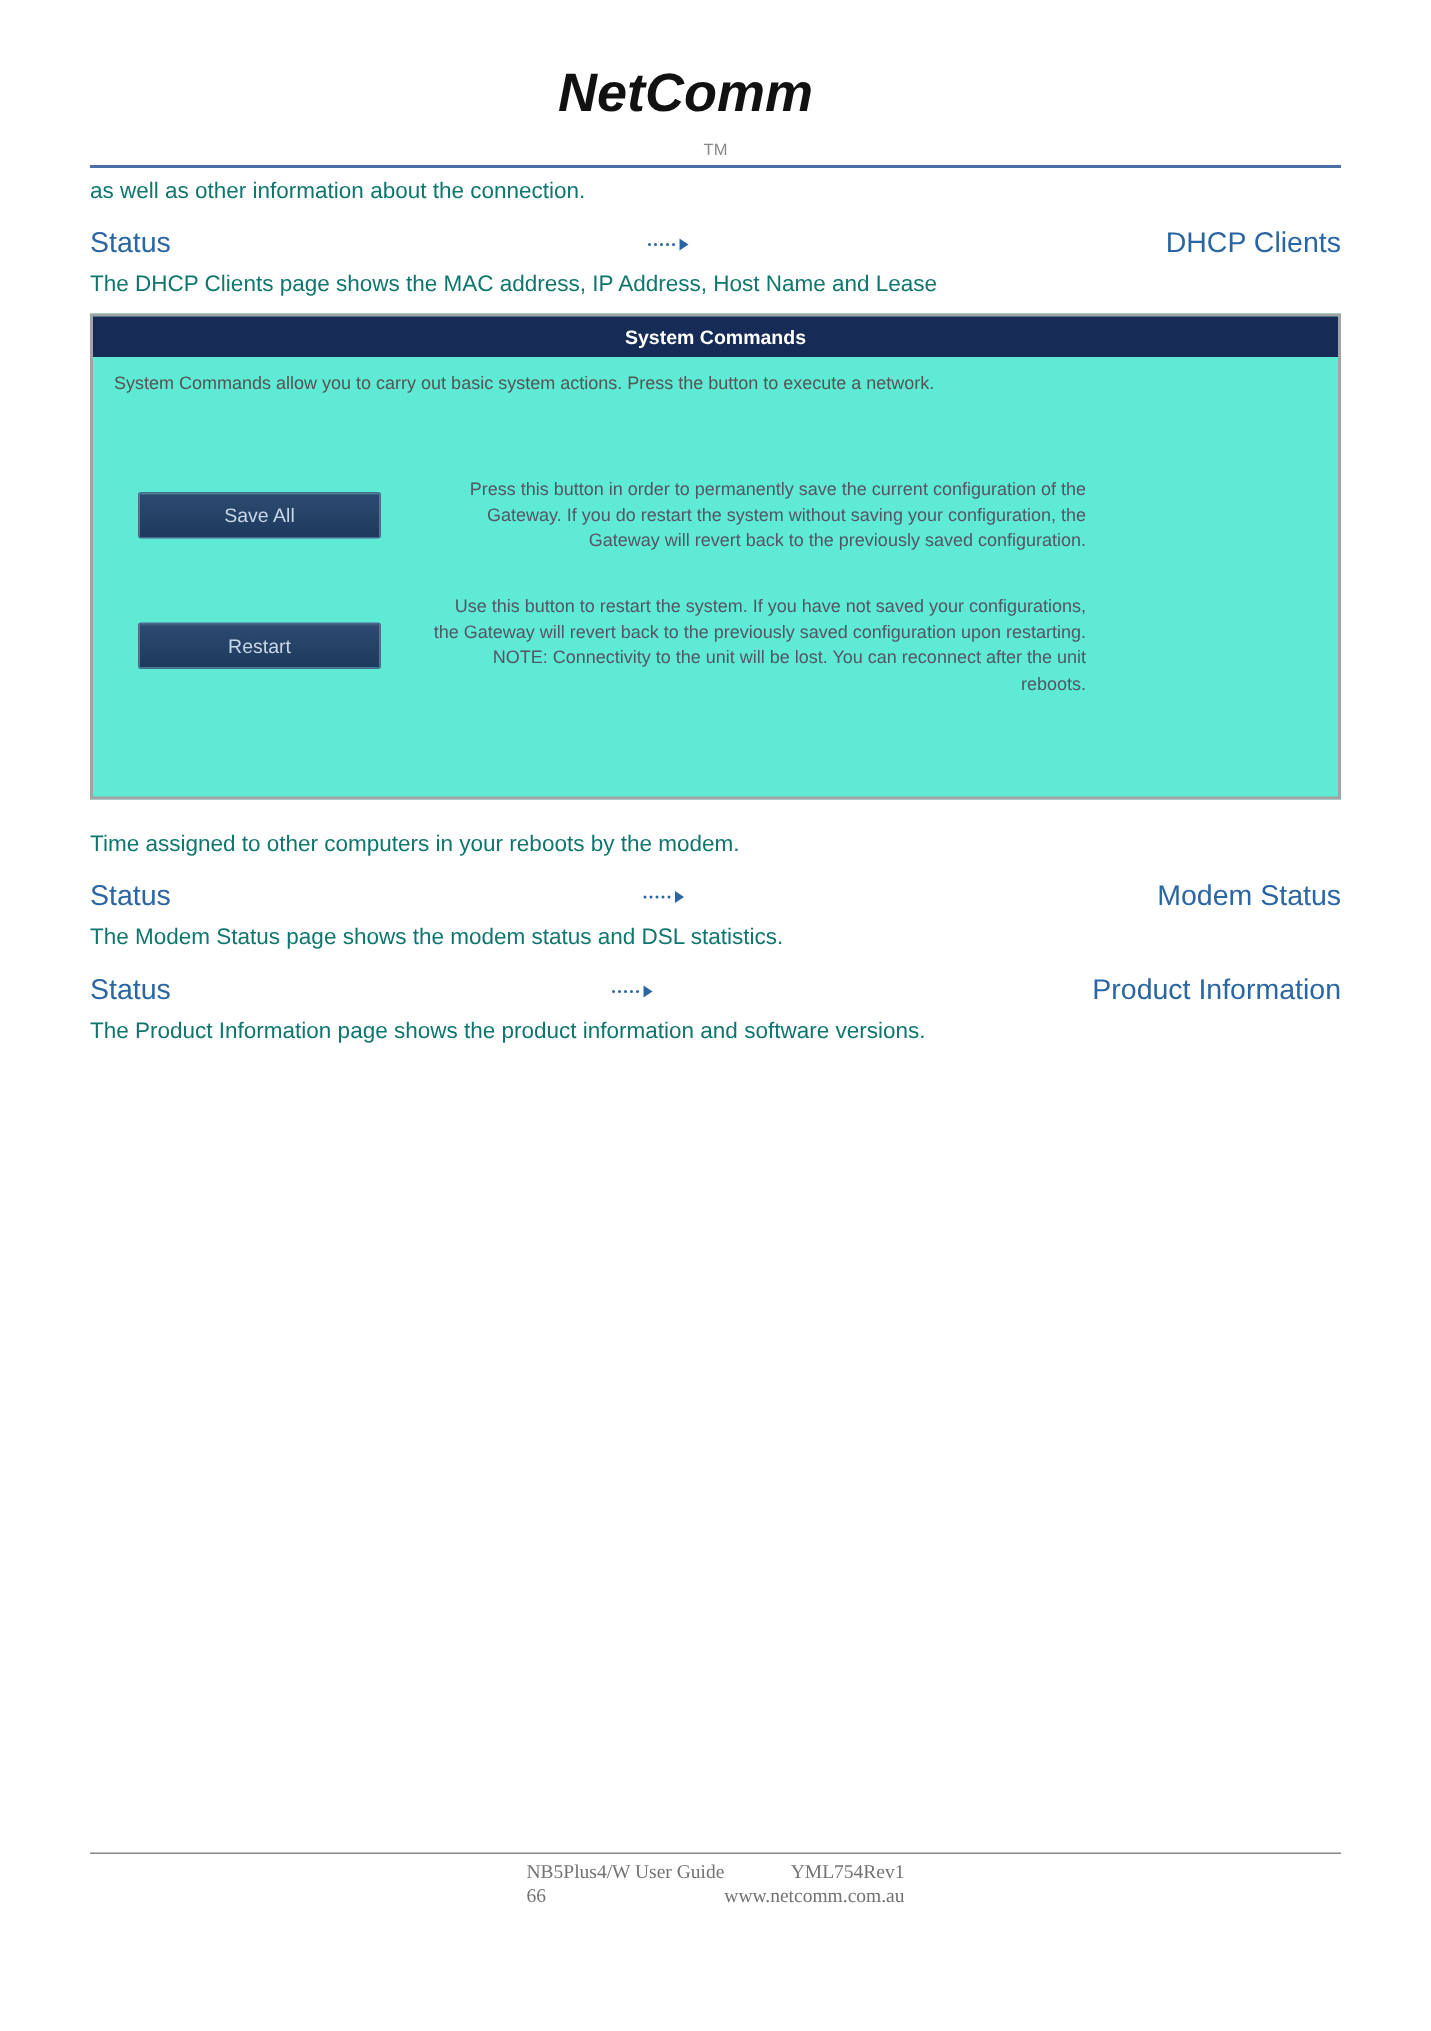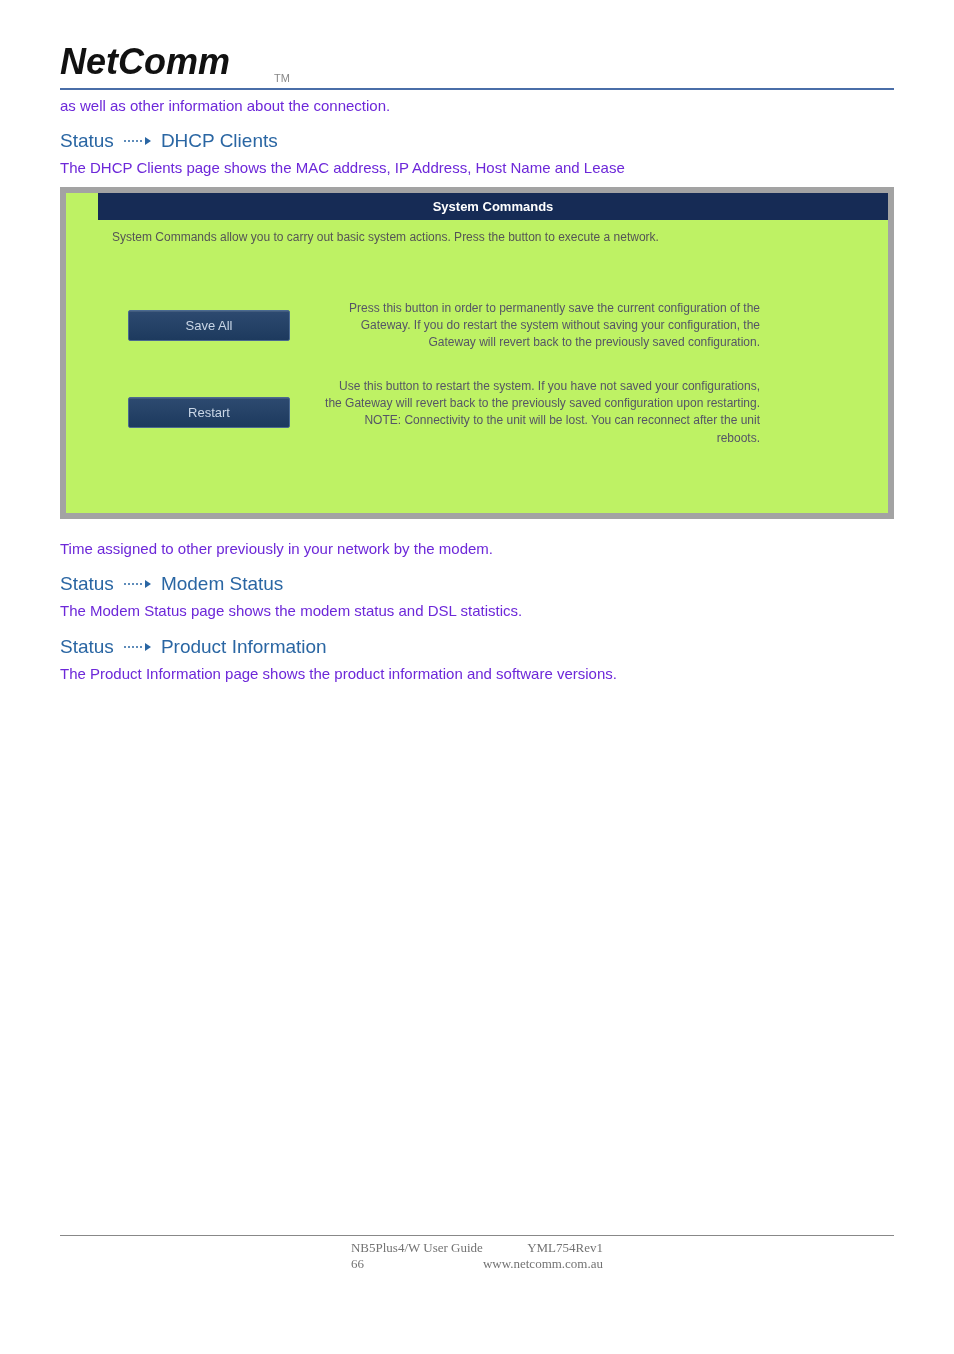--- a/index.html
+++ b/index.html
@@ -11,63 +11,64 @@
     width: 954px;
   }
   .page {
     padding: 40px 60px 20px 60px;
     box-sizing: border-box;
     min-height: 1290px;
     position: relative;
   }
   .logo-row {
     display: flex;
-    align-items: flex-end;
+    align-items: center;
     gap: 4px;
+    flex-direction: column;
   }
   .logo-svg { display:block; }
   .tm { font-size: 11px; color:#888; margin-top:6px; font-family: Arial, sans-serif;}
   .hr-blue {
     border: none;
     border-top: 2px solid #4a6ea8;
     margin: 4px 0 6px 0;
   }
   .body-text {
     font-size: 15px;
-    color: #6d28d9;
+    color: #0f766e;
     margin: 6px 0;
     line-height: 1.35;
   }
   .section-heading {
     color: #2a66a3;
     font-size: 19px;
     margin: 14px 0 6px 0;
     font-weight: normal;
     display: flex;
     align-items: center;
     gap: 10px;
+    justify-content: space-between;
   }
   .dots-arrow {
     display:inline-flex;
     align-items:center;
     gap:2px;
   }
   .dots-arrow .d { width:2px; height:2px; background:#2a66a3; border-radius:50%; }
   .dots-arrow .arrow {
     width:0; height:0;
     border-top:4px solid transparent;
     border-bottom:4px solid transparent;
     border-left:6px solid #2a66a3;
     margin-left:1px;
   }
   .panel {
-    border: 6px solid #a3a3a3;
+    border: 2px solid #a3a3a3;
     margin: 8px 0 20px 0;
-    background: #bef264;
-    padding-left: 32px;
+    background: #5eead4;
   }
   .panel-header {
     background: #162b55;
     color: #fff;
     font-weight: bold;
     font-size: 13px;
     text-align: center;
     padding: 6px 0;
     font-family: Verdana, sans-serif;
   }
@@ -165,21 +166,21 @@
 
       <div class="cmd-row">
         <div class="cmd-btn">Restart</div>
         <div class="cmd-desc">Use this button to restart the system. If you have not saved your configurations, the Gateway will revert back to the previously saved configuration upon restarting. NOTE: Connectivity to the unit will be lost. You can reconnect after the unit reboots.</div>
       </div>
 
 
     </div>
   </div>
 
-  <p class="body-text">Time assigned to other previously in your network by the modem.</p>
+  <p class="body-text">Time assigned to other computers in your reboots by the modem.</p>
 
   <div class="section-heading">
     <span>Status</span>
     <span class="dots-arrow">
       <span class="d"></span>
         <span class="d"></span>
         <span class="d"></span>
         <span class="d"></span>
         <span class="d"></span>
         <span class="arrow"></span>

